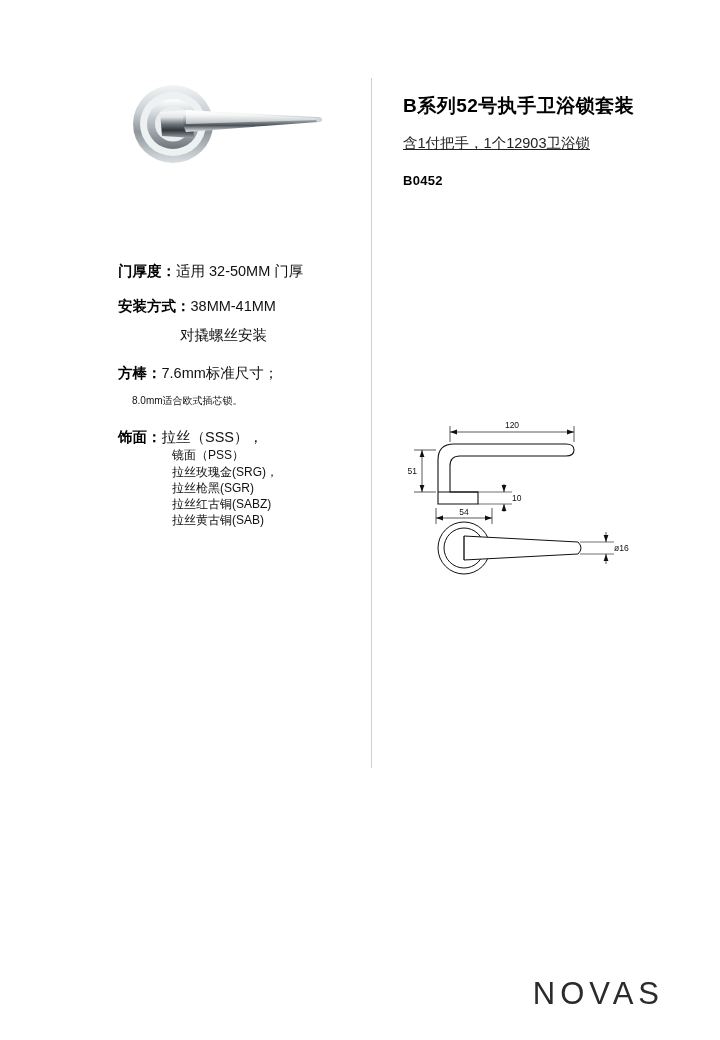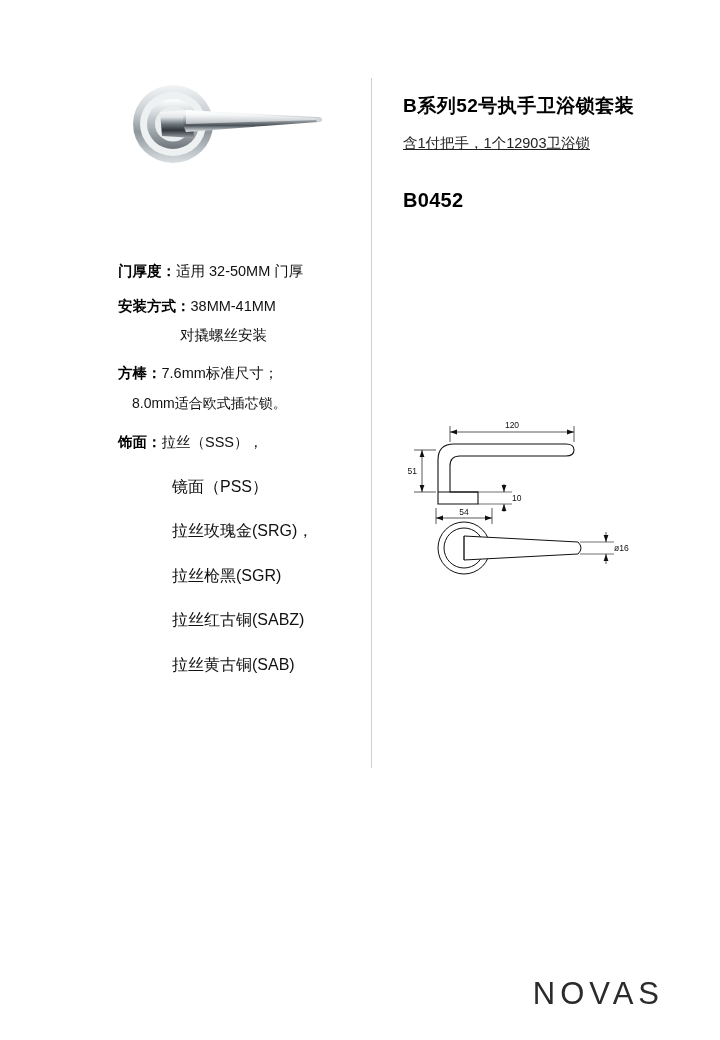--- a/index.html
+++ b/index.html
@@ -46,24 +46,24 @@
     white-space: nowrap;
   }
   .product-subtitle {
     font-size: 14.5px;
     color: #222;
     margin-top: 14px;
     line-height: 1.4;
     text-decoration: underline;
   }
   .product-code {
-    font-size: 20px;
+    font-size: 13px;
     font-weight: bold;
     color: #000;
-    margin-top: 36px;
+    margin-top: 20px;
     letter-spacing: 0.3px;
   }
 
   
   .v-divider {
     position: absolute;
     left: 371px;
     top: 78px;
     width: 1px;
     height: 690px;
@@ -90,34 +90,33 @@
   }
   .spec-value {
     font-weight: normal;
   }
   .spec-sub {
     margin: 10px 0 0 62px;
     font-size: 14.5px;
   }
   .spec-sub2 {
     margin: 11px 0 0 14px;
-    font-size: 14px;
+    font-size: 10px;
   }
 
   .finish-row {
     margin-bottom: 0;
   }
   .finish-list {
     margin: 0;
     padding: 0;
     list-style: none;
   }
   .finish-list li {
-    font-size: 16px;
-    margin-top: 23px;
+    font-size: 12px;
     margin-left: 54px;
     color: #111;
   }
   .finish-first {
     display: inline;
   }
 
   
   .tech-drawing {
     position: absolute;

